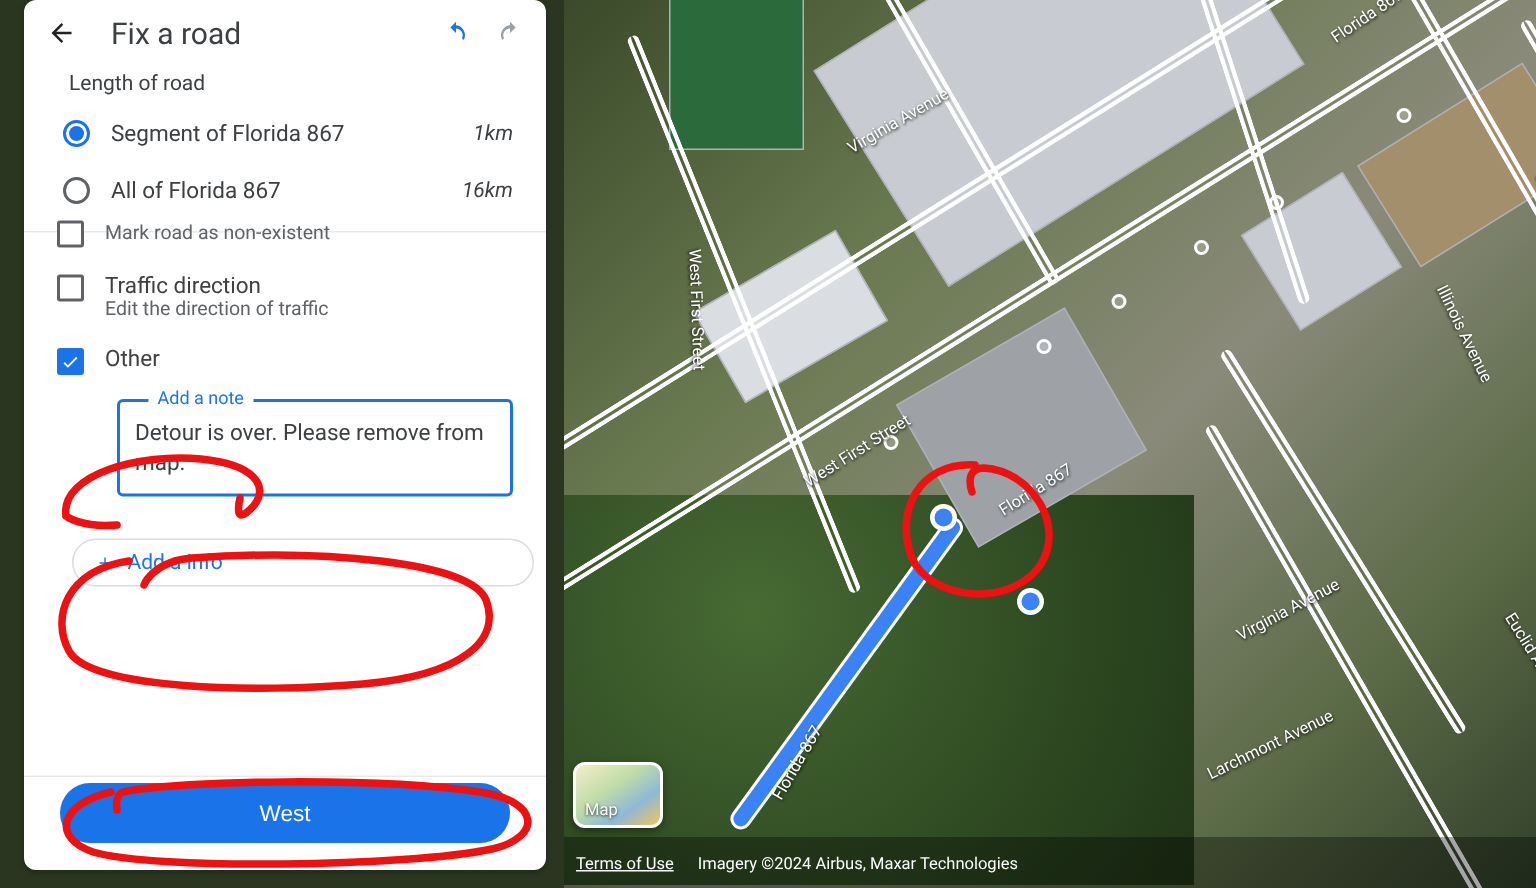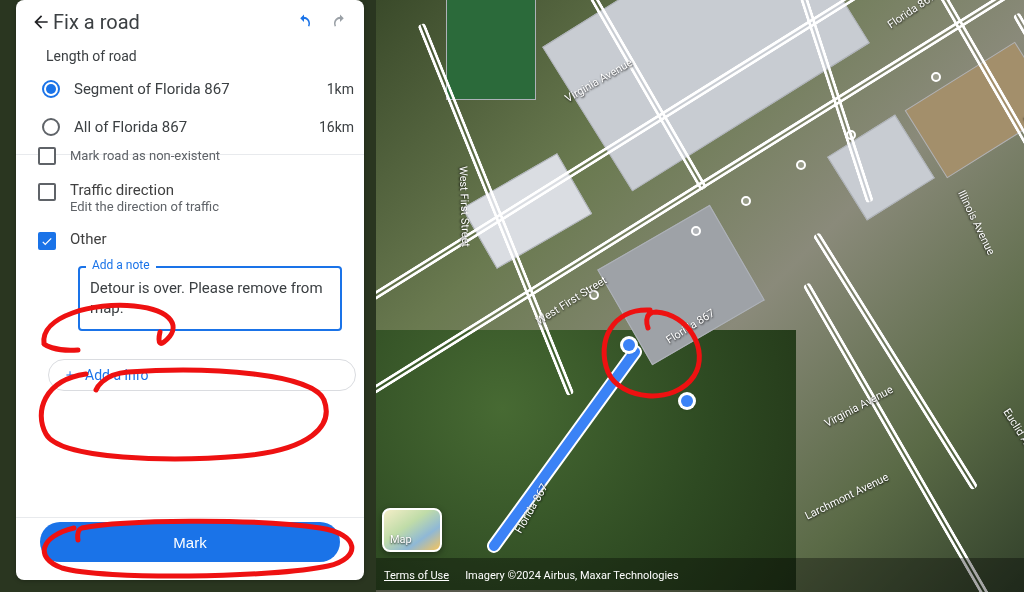--- a/index.html
+++ b/index.html
@@ -5,52 +5,52 @@
   * { box-sizing: border-box; margin: 0; padding: 0; }
   html, body { width: 1024px; height: 592px; overflow: hidden; font-family: -apple-system, BlinkMacSystemFont, "Segoe UI", Roboto, Arial, sans-serif; }
   .stage { position: relative; width: 1024px; height: 592px; background:#2a3620; }
   .sidebar {
     position: absolute; left: 16px; top: 0; width: 348px; height: 580px;
     background: #fff; border-radius: 8px; box-shadow: 0 1px 4px rgba(0,0,0,0.25);
     display: flex; flex-direction: column;
   }
   .header-row {
     display: flex; align-items: center; padding: 10px 14px 8px 14px;
-    gap: 1px;
+    gap: 22px;
   }
   .back-icon { width: 22px; height: 22px; display:flex; align-items:center; justify-content:center; cursor:pointer; color:#202124;}
   .title { font-size: 20px; color:#3c4043; flex:1; }
   .hist-icons { display:flex; gap:16px; }
   .hist-ico { width:20px; height:20px; display:flex; align-items:center; justify-content:center; color:#1a73e8; cursor:pointer;}
   .hist-ico.disabled { color:#9aa0a6; cursor:default;}
   .section-label { font-size:14px; color:#3c4043; padding: 6px 22px 6px 30px; }
-  .radio-list { padding: 0 6px 8px 22px; }
+  .radio-list { padding: 0 18px 8px 22px; }
   .radio-row { display:flex; align-items:center; padding: 10px 4px; cursor:pointer; gap:14px; }
   .radio-dot { width:18px; height:18px; border:2px solid #5f6368; border-radius:50%; display:flex; align-items:center; justify-content:center; flex:none;}
   .radio-row.selected .radio-dot { border-color:#1a73e8; }
   .radio-row.selected .radio-dot::after { content:""; width:10px; height:10px; border-radius:50%; background:#1a73e8; }
   .radio-label { flex:1; font-size:15px; color:#3c4043; }
-  .radio-dist { font-size:14px; color:#3c4043; }
+  .radio-dist { font-size:14px; color:#3c4043;font-style:italic; }
   .check-list { padding: 0 14px; border-top:1px solid #e8eaed; }
   .check-row { display:flex; align-items:flex-start; padding: 8px 8px; gap:14px; }
   .check-row.clipped .chk-title { visibility:hidden; }
   .check-row.clipped { margin-top:-18px;align-items:center; }
   .chkbox { width:18px; height:18px; border:2px solid #5f6368; border-radius:2px; margin-top:2px; flex:none; display:flex; align-items:center; justify-content:center; cursor:pointer; background:#fff;}
   .chkbox.checked { background:#1a73e8; border-color:#1a73e8; color:#fff; }
   .chk-texts { display:flex; flex-direction:column; }
   .chk-title { font-size:15px; color:#404040; }
   .chk-sub { font-size:13px; color:#5f6368; }
   .note-wrap { margin: 8px 22px 0 62px; position:relative; }
   .note-area {
     width: 100%; min-height: 62px; border:2px solid #1a73e8; border-radius:4px;
     padding: 10px 10px; font-size:15px; color:#3c4043; resize:none;
     font-family:inherit; line-height:1.35;
   }
   .note-legend {
-    position:absolute; top:-8px; left:8px; padding:0 6px; background:#fff;
+    position:absolute; top:-8px; left:21px; padding:0 6px; background:#fff;
     font-size:12px; color:#1a73e8;
   }
   .add-road-btn {
     margin: 24px 8px 8px 32px; display:inline-flex; align-items:center; gap:8px;
     border:1px solid #dadce0; border-radius:18px; padding:6px 14px;
     font-size:14px; color:#1a73e8; cursor:pointer; background:#fff;
   }
   .footer { margin-top:auto; padding: 4px 24px 18px 24px; border-top:1px solid #e8eaed; }
   .done-btn {
     width:100%; height:40px; border-radius:22px; background:#1a73e8;
@@ -261,21 +261,21 @@
       <textarea class="note-area" style="">Detour is over. Please remove from map.</textarea>
     </div>
 
     <div class="add-road-btn">
       <span>＋</span>
       <span>Add a info</span>
     </div>
 
     <div class="footer">
       <button class="done-btn">
-        <span>Mark</span>
+        <span>West</span>
       </button>
     </div>
   </div>
 
   <div class="anno" style="left:34px; top:298px; width:150px; height:60px;">
     <svg viewBox="0 0 150 60" width="150" height="60">
         <path d="M10 46 C6 18 60 4 100 8 C140 12 148 30 130 44 C122 50 126 34 126 34 M10 46 C10 46 20 54 44 52"></path>
       </svg>
   </div>
   <div class="anno" style="left:32px; top:366px; width:306px; height:100px;">

